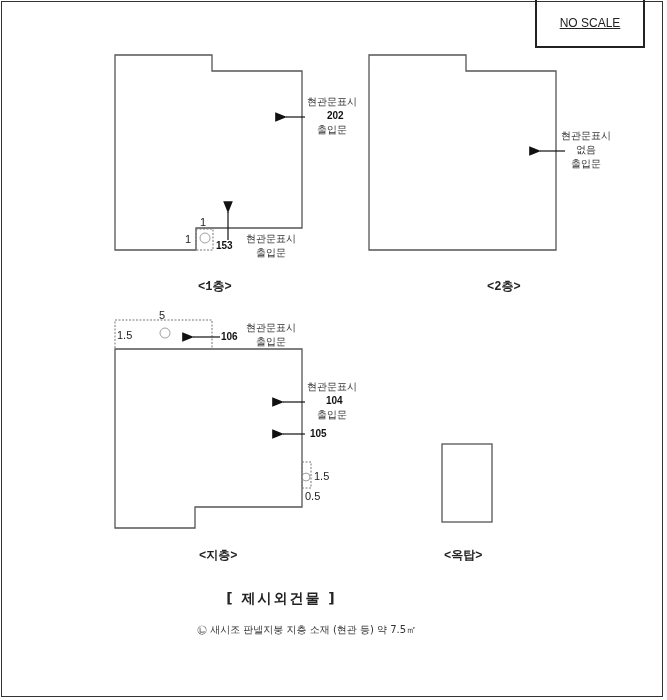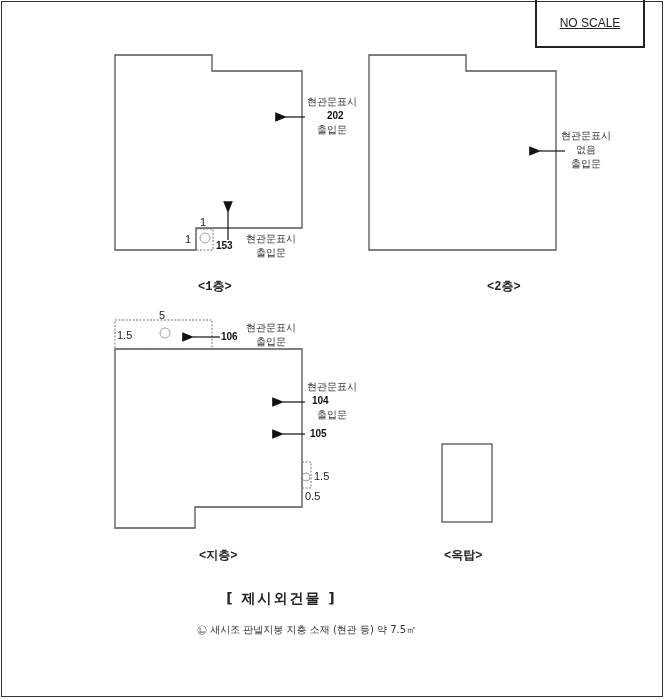--- a/index.html
+++ b/index.html
@@ -89,21 +89,21 @@
 
 <div class="dim" style="left:159px; top:309px;">5</div>
 <div class="dim" style="left:117px; top:329px;">1.5</div>
 <div class="lbl num" style="left:221px; top:330px;">106</div>
 <div class="lbl" style="left:240px; top:321px; width:62px;">
   <div>현관문표시</div>
   <div>출입문</div>
 </div>
 <div class="lbl" style="left:304px; top:380px; width:56px;">
   <div>현관문표시</div>
-  <div class="num" style="text-align:left;padding-left:8px">104</div>
+  <div class="num" style="text-align:left;padding-left:22px">104</div>
   <div>출입문</div>
 </div>
 <div class="lbl num" style="left:310px; top:427px;">105</div>
 <div class="dim" style="left:314px; top:470px;">1.5</div>
 <div class="dim" style="left:305px; top:490px;">0.5</div>
 <div class="cap" style="left:199px; top:547px;">&lt;지층&gt;</div>
 
 <div class="cap" style="left:444px; top:547px;">&lt;옥탑&gt;</div>
 
 <div class="title">[ 제시외건물 ]</div>

